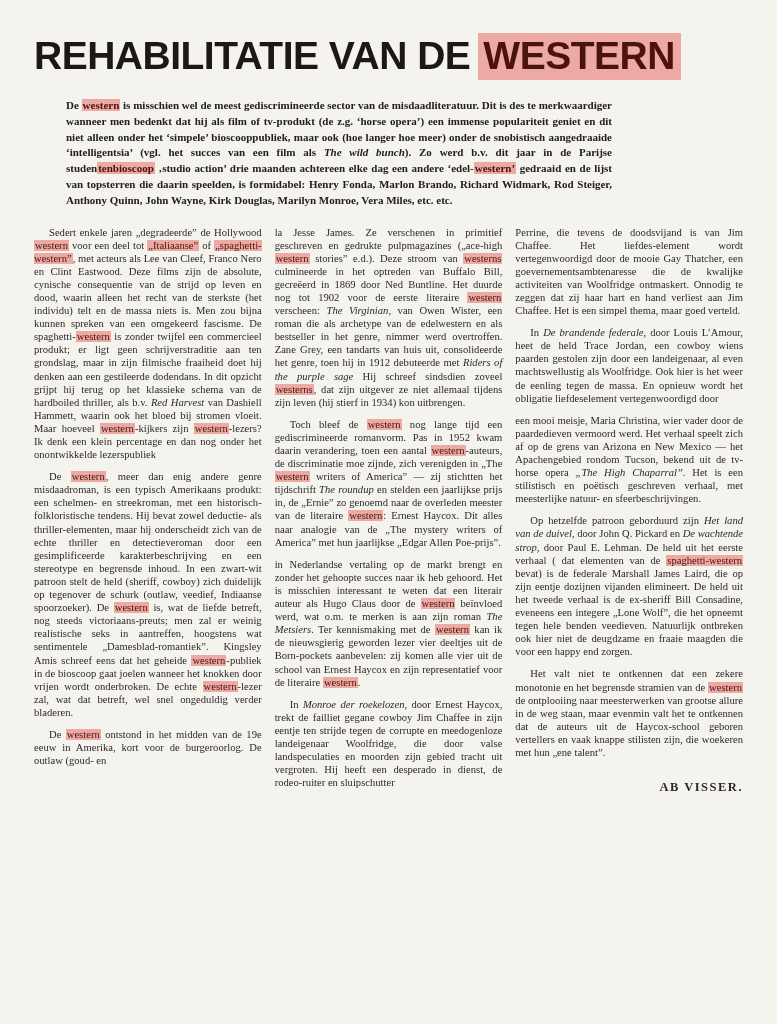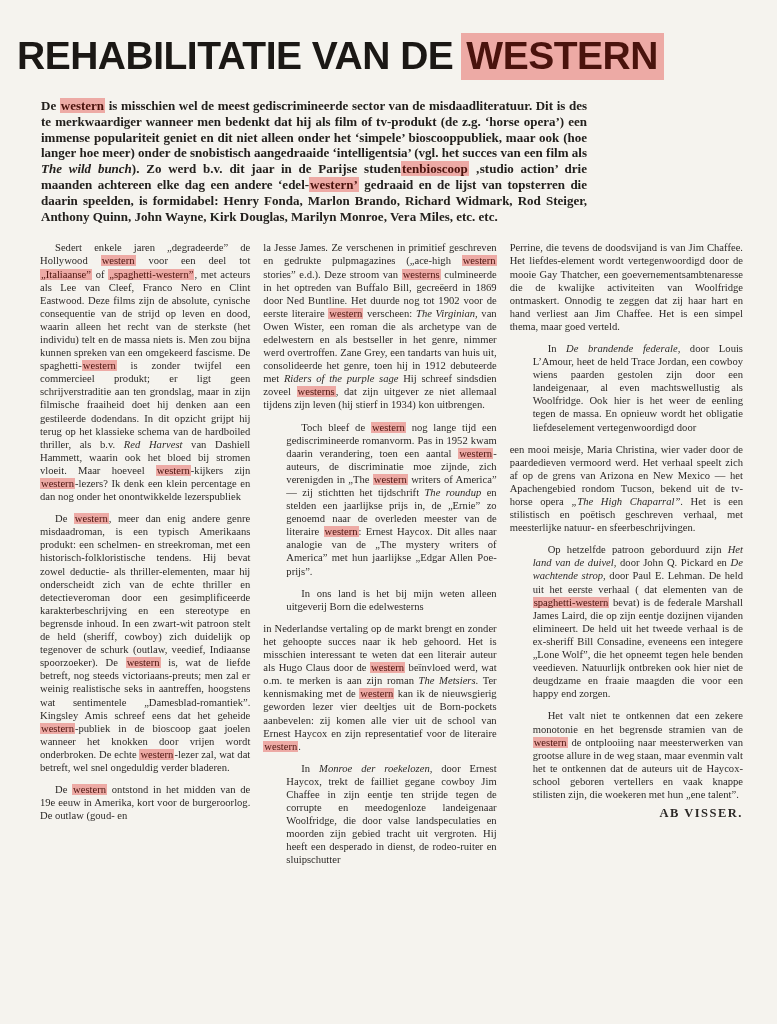--- a/index.html
+++ b/index.html
@@ -8,49 +8,49 @@
     --title-ink:#1b1815;
     --highlight-bg:#edaaa5;
     --highlight-ink:#4a130d;
   }
   *{margin:0;padding:0;box-sizing:border-box;}
   html,body{background:var(--paper);}
   body{
     width:777px;height:1024px;overflow:hidden;
     font-family:"Liberation Serif",serif;color:var(--ink);
   }
-  .page{width:777px;height:1024px;padding:36px 34px 10px 17px;position:relative;}
+  .page{width:777px;height:1024px;padding:36px 34px 10px 34px;position:relative;}
   h1{
     font-family:"Liberation Sans",sans-serif;
     font-weight:800;font-size:39px;line-height:1.05;
     letter-spacing:-0.5px;color:var(--title-ink);
     white-space:nowrap;
   }
   .hl-title{
     background:var(--highlight-bg);color:var(--highlight-ink);
     padding:1px 6px 3px 5px;margin-left:8px;
   }
   .intro{
-    margin:21px 8px 0 24px;width:546px;
-    font-weight:700;font-size:13px;line-height:15.8px;
+    margin:21px 8px 0 32px;width:546px;
+    font-weight:700;font-size:11px;line-height:15.8px;
     text-align:justify;color:#23201d;
   }
   .intro i{font-weight:700;}
   .cols{display:flex;gap:13px;margin-top:17px;}
   .col{flex:1;min-width:0;font-size:10.6px;line-height:13.1px;text-align:justify;}
   .blk{text-indent:0;}
   .blk + .blk{margin-top:9px;}
-  .blk.indent{text-indent:15px;margin-left:23px;}
+  .blk.indent{text-indent:15px;}
   .blk.gap{}
   mark{
     background:var(--highlight-bg);color:var(--highlight-ink);
     padding:0 1px;
   }
   .byline{
-    margin-top:6px;text-align:right;font-weight:700;
+    margin-top:22px;text-align:right;font-weight:700;
     font-size:12.5px;letter-spacing:1.5px;
     font-family:"Liberation Serif",serif;
   }
 </style>
 </head>
 <body>
 
 <div class="page">
   <h1><span>REHABILITATIE VAN DE</span><span class="hl-title">WESTERN</span></h1>
 
@@ -58,21 +58,20 @@
 
   <div class="cols">
     <div class="col">
         <p class="blk indent">Sedert enkele jaren „degradeerde” de Hollywood <mark>western</mark> voor een deel tot <mark>„Italiaanse”</mark> of <mark>„spaghetti-western”</mark>, met acteurs als Lee van Cleef, Franco Nero en Clint Eastwood. Deze films zijn de absolute, cynische consequentie van de strijd op leven en dood, waarin alleen het recht van de sterkste (het individu) telt en de massa niets is. Men zou bijna kunnen spreken van een omgekeerd fascisme. De spaghetti-<mark>western</mark> is zonder twijfel een commercieel produkt; er ligt geen schrijverstraditie aan ten grondslag, maar in zijn filmische fraaiheid doet hij denken aan een gestileerde dodendans. In dit opzicht grijpt hij terug op het klassieke schema van de hardboiled thriller, als b.v. <i>Red Harvest</i> van Dashiell Hammett, waarin ook het bloed bij stromen vloeit. Maar hoeveel <mark>western</mark>-kijkers zijn <mark>western</mark>-lezers? Ik denk een klein percentage en dan nog onder het onontwikkelde lezerspubliek</p>
         <p class="blk indent">De <mark>western</mark>, meer dan enig andere genre misdaadroman, is een typisch Amerikaans produkt: een schelmen- en streekroman, met een historisch-folkloristische tendens. Hij bevat zowel deductie- als thriller-elementen, maar hij onderscheidt zich van de echte thriller en detectieveroman door een gesimplificeerde karakterbeschrijving en een stereotype en begrensde inhoud. In een zwart-wit patroon stelt de held (sheriff, cowboy) zich duidelijk op tegenover de schurk (outlaw, veedief, Indiaanse spoorzoeker). De <mark>western</mark> is, wat de liefde betreft, nog steeds victoriaans-preuts; men zal er weinig realistische seks in aantreffen, hoogstens wat sentimentele „Damesblad-romantiek”. Kingsley Amis schreef eens dat het geheide <mark>western</mark>-publiek in de bioscoop gaat joelen wanneer het knokken door vrijen wordt onderbroken. De echte <mark>western</mark>-lezer zal, wat dat betreft, wel snel ongeduldig verder bladeren.</p>
         <p class="blk indent">De <mark>western</mark> ontstond in het midden van de 19e eeuw in Amerika, kort voor de burgeroorlog. De outlaw (goud- en</p>
       </div>
     <div class="col">
         <p class="blk">la Jesse James. Ze verschenen in primitief geschreven en gedrukte pulpmagazines („ace-high <mark>western</mark> stories” e.d.). Deze stroom van <mark>westerns</mark> culmineerde in het optreden van Buffalo Bill, gecreëerd in 1869 door Ned Buntline. Het duurde nog tot 1902 voor de eerste literaire <mark>western</mark> verscheen: <i>The Virginian</i>, van Owen Wister, een roman die als archetype van de edelwestern en als bestseller in het genre, nimmer werd overtroffen. Zane Grey, een tandarts van huis uit, consolideerde het genre, toen hij in 1912 debuteerde met <i>Riders of the purple sage</i> Hij schreef sindsdien zoveel <mark>westerns</mark>, dat zijn uitgever ze niet allemaal tijdens zijn leven (hij stierf in 1934) kon uitbrengen.</p>
         <p class="blk indent">Toch bleef de <mark>western</mark> nog lange tijd een gediscrimineerde romanvorm. Pas in 1952 kwam daarin verandering, toen een aantal <mark>western</mark>-auteurs, de discriminatie moe zijnde, zich verenigden in „The <mark>western</mark> writers of America” — zij stichtten het tijdschrift <i>The roundup</i> en stelden een jaarlijkse prijs in, de „Ernie” zo genoemd naar de overleden meester van de literaire <mark>western</mark>: Ernest Haycox. Dit alles naar analogie van de „The mystery writers of America” met hun jaarlijkse „Edgar Allen Poe-prijs”.</p>
-        <p class="blk indent">In ons land is het bij mijn weten alleen uitgeverij Born die edelwesterns</p>
         <p class="blk gap">in Nederlandse vertaling op de markt brengt en zonder het gehoopte succes naar ik heb gehoord. Het is misschien interessant te weten dat een literair auteur als Hugo Claus door de <mark>western</mark> beïnvloed werd, wat o.m. te merken is aan zijn roman <i>The Metsiers</i>. Ter kennismaking met de <mark>western</mark> kan ik de nieuwsgierig geworden lezer vier deeltjes uit de Born-pockets aanbevelen: zij komen alle vier uit de school van Ernest Haycox en zijn representatief voor de literaire <mark>western</mark>.</p>
         <p class="blk indent">In <i>Monroe der roekelozen</i>, door Ernest Haycox, trekt de failliet gegane cowboy Jim Chaffee in zijn eentje ten strijde tegen de corrupte en meedogenloze landeigenaar Woolfridge, die door valse landspeculaties en moorden zijn gebied tracht uit vergroten. Hij heeft een desperado in dienst, de rodeo-ruiter en sluipschutter</p>
       </div>
     <div class="col">
       <p class="blk">Perrine, die tevens de doodsvijand is van Jim Chaffee. Het liefdes-element wordt vertegenwoordigd door de mooie Gay Thatcher, een goevernementsambtenaresse die de kwalijke activiteiten van Woolfridge ontmaskert. Onnodig te zeggen dat zij haar hart en hand verliest aan Jim Chaffee. Het is een simpel thema, maar goed verteld.</p>
         <p class="blk indent">In <i>De brandende federale</i>, door Louis L’Amour, heet de held Trace Jordan, een cowboy wiens paarden gestolen zijn door een landeigenaar, al even machtswellustig als Woolfridge. Ook hier is het weer de eenling tegen de massa. En opnieuw wordt het obligatie liefdeselement vertegenwoordigd door</p>
         <p class="blk gap">een mooi meisje, Maria Christina, wier vader door de paardedieven vermoord werd. Het verhaal speelt zich af op de grens van Arizona en New Mexico — het Apachengebied rondom Tucson, bekend uit de tv-horse opera <i>„The High Chaparral”</i>. Het is een stilistisch en poëtisch geschreven verhaal, met meesterlijke natuur- en sfeerbeschrijvingen.</p>
         <p class="blk indent">Op hetzelfde patroon geborduurd zijn <i>Het land van de duivel</i>, door John Q. Pickard en <i>De wachtende strop</i>, door Paul E. Lehman. De held uit het eerste verhaal ( dat elementen van de <mark>spaghetti-western</mark> bevat) is de federale Marshall James Laird, die op zijn eentje dozijnen vijanden elimineert. De held uit het tweede verhaal is de ex-sheriff Bill Consadine, eveneens een integere „Lone Wolf”, die het opneemt tegen hele benden veedieven. Natuurlijk ontbreken ook hier niet de deugdzame en fraaie maagden die voor een happy end zorgen.</p>
         <p class="blk indent">Het valt niet te ontkennen dat een zekere monotonie en het begrensde stramien van de <mark>western</mark> de ontplooiing naar meesterwerken van grootse allure in de weg staan, maar evenmin valt het te ontkennen dat de auteurs uit de Haycox-school geboren vertellers en vaak knappe stilisten zijn, die woekeren met hun „ene talent”.</p>
         <div class="byline">AB VISSER.</div>

